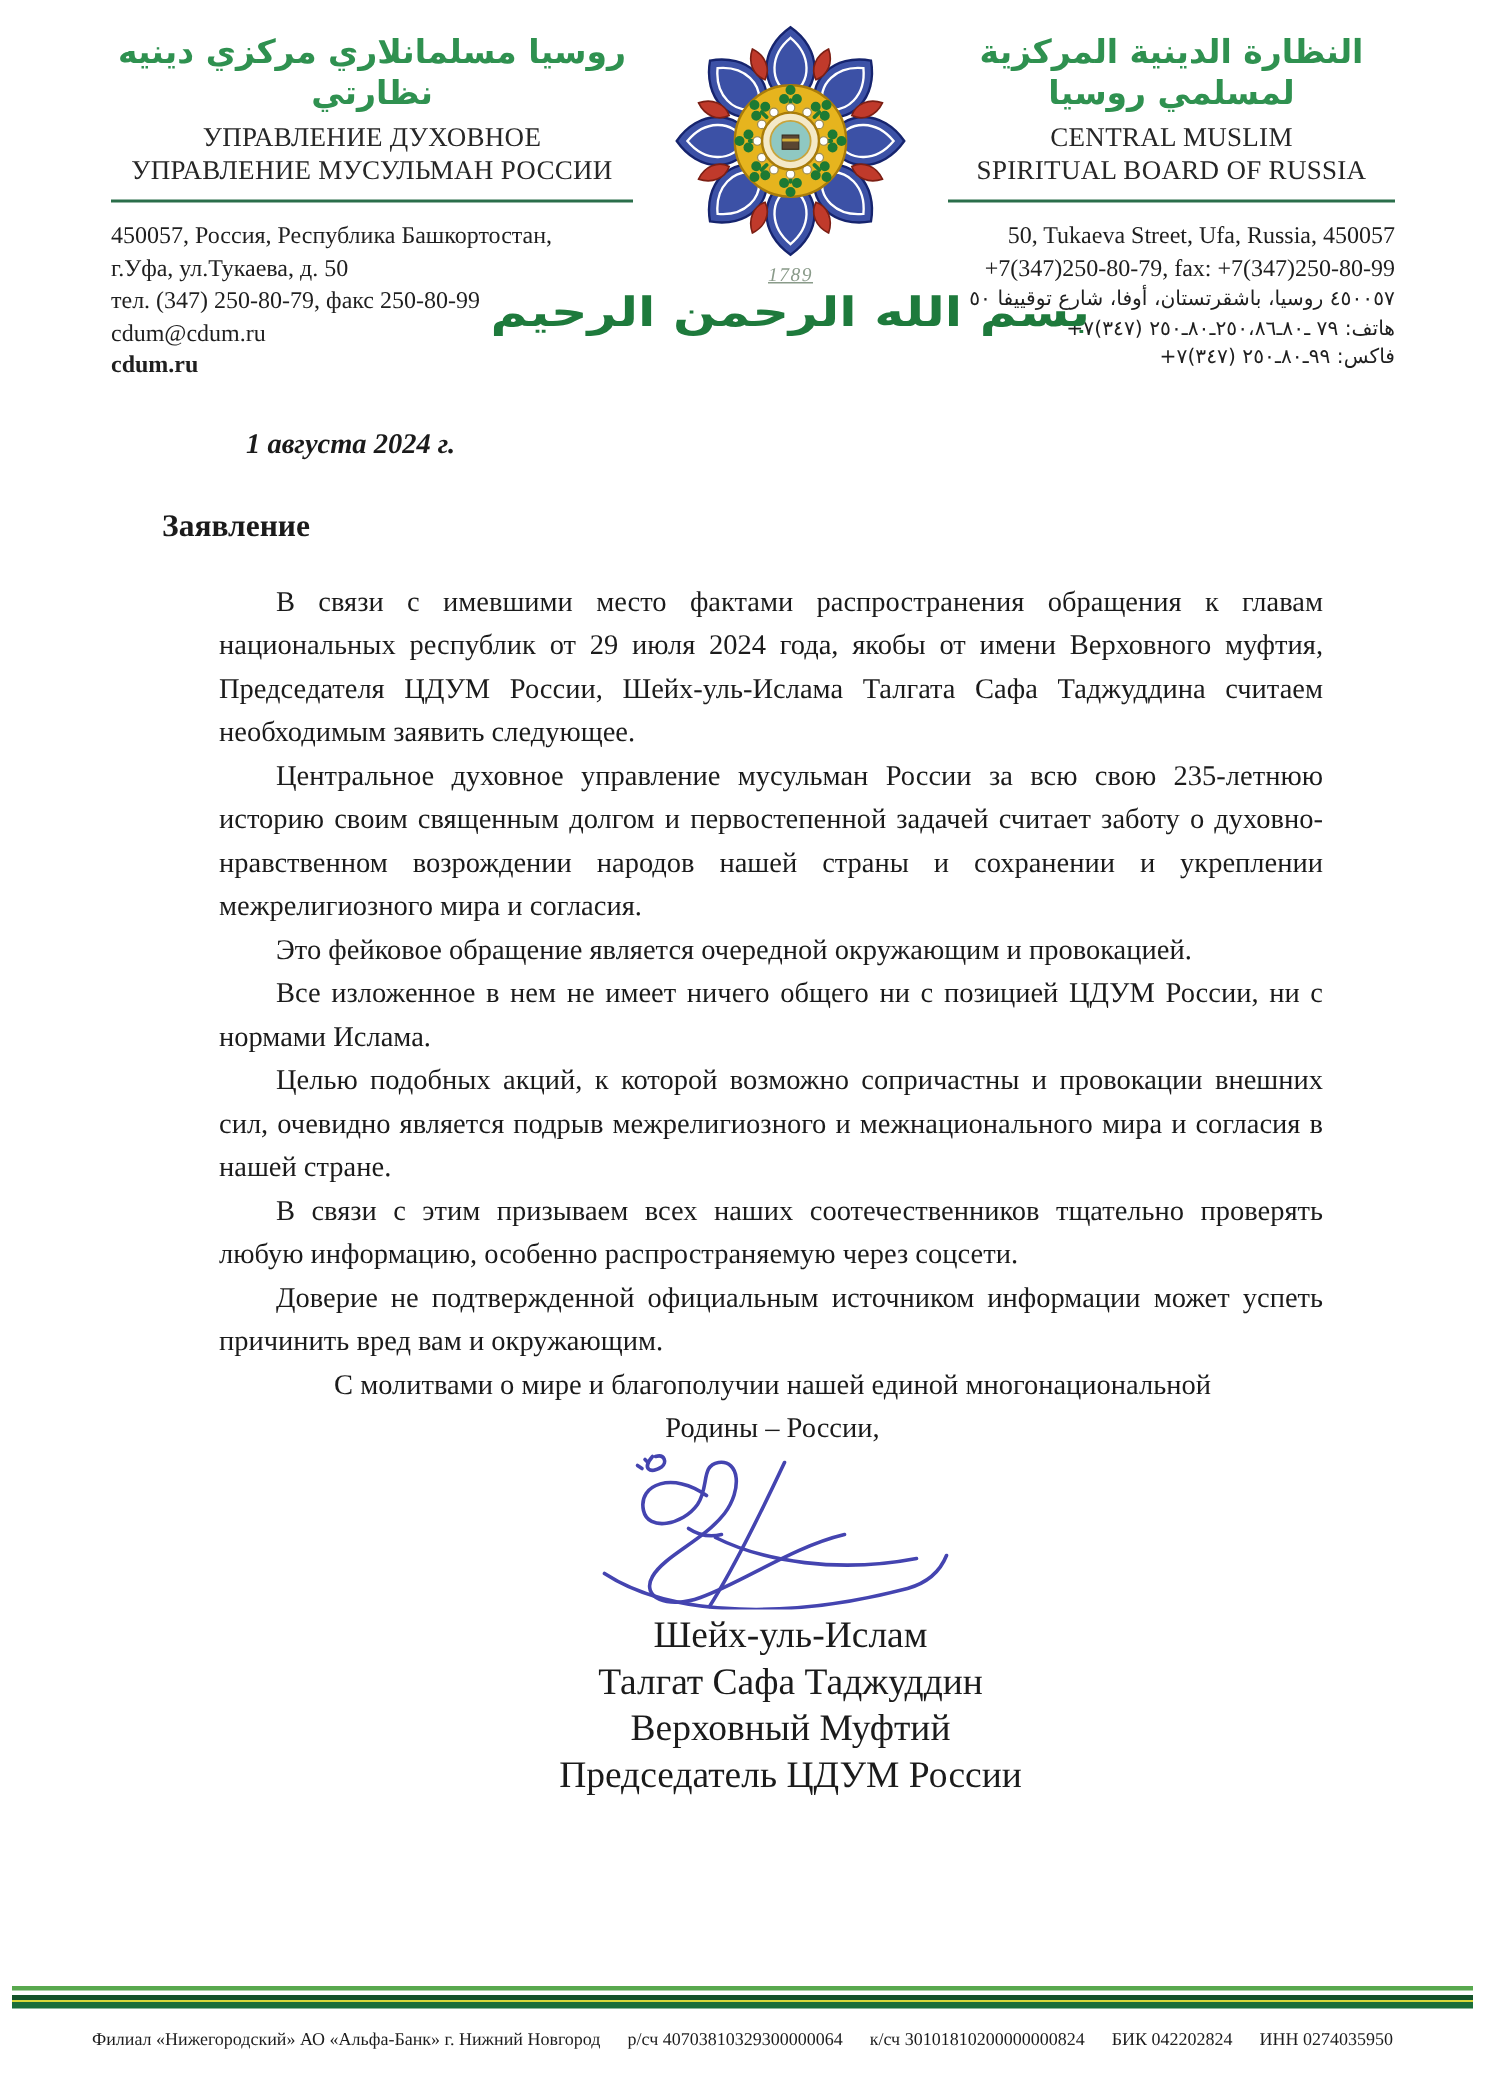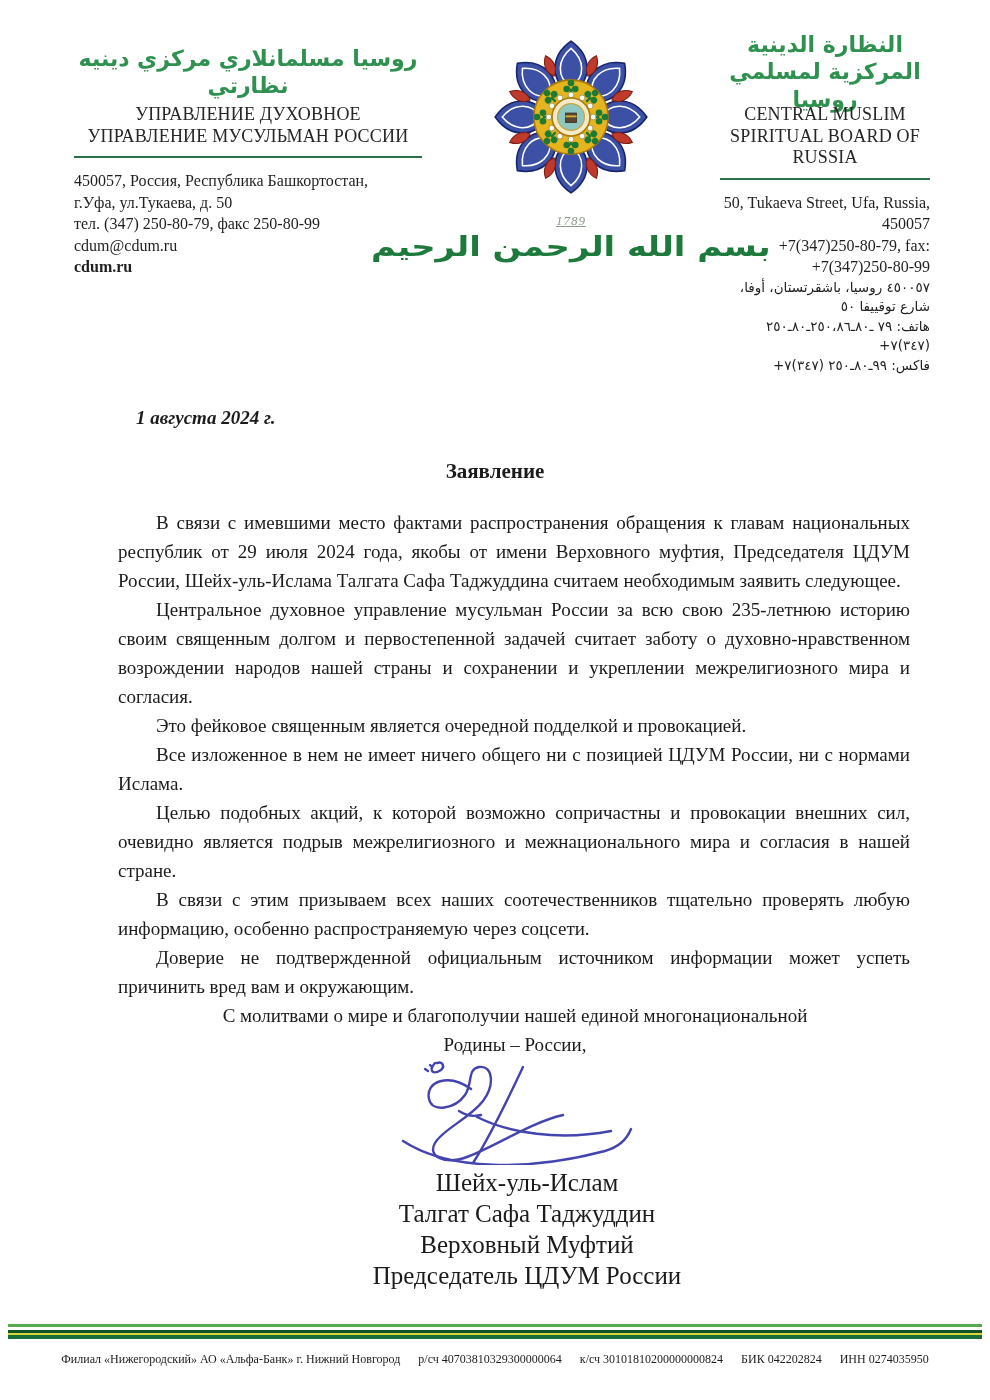--- a/index.html
+++ b/index.html
@@ -2,45 +2,45 @@
 <html><head>
 <meta charset="utf-8">
 <style>
   * { box-sizing: border-box; margin: 0; padding: 0; }
   html, body { background: #ffffff; }
   .page {
     width: 990px; height: 1400px; position: relative; overflow: hidden;
     background: #ffffff; font-family: "Liberation Serif", serif; color: #1b1b1b;
   }
   
-  .header { display: flex; padding: 40px 60px 0 74px; gap: 44px; }
+  .header { display: flex; padding: 17px 60px 0 74px; }
   .col-left { width: 348px; }
   .col-center { width: 210px; display: flex; flex-direction: column; align-items: center; margin-top: -2px; }
   .col-right { flex: 1; }
   .callig {
     color: #2f9150; text-align: center; font-size: 22px; line-height: 1.25;
     height: 64px; display: flex; align-items: center; justify-content: center;
     font-family: "DejaVu Sans", sans-serif; font-weight: bold; direction: rtl;
   }
   .org { text-align: center; font-size: 18px; line-height: 1.2; color: #262626; letter-spacing: 0.2px; }
   .divider { border-top: 2.5px solid #2a6e4a; margin-top: 9px; }
   .contacts { margin-top: 12px; font-size: 16px; line-height: 1.34; color: #1f1f1f; }
   .col-right .contacts { text-align: right; }
   .website { font-weight: bold; }
   .ar-line { direction: rtl; font-family: "DejaVu Sans", sans-serif; font-size: 13.5px; line-height: 1.45; }
-  .year { margin-top: 17px; font-style: italic; color: #8a9b8a; font-size: 13px; letter-spacing: 1px; text-decoration: underline; }
+  .year { margin-top: 2px; font-style: italic; color: #8a9b8a; font-size: 13px; letter-spacing: 1px; text-decoration: underline; }
   .bismillah {
     margin-top: 2px; color: #1e7a3c; font-size: 27px; font-weight: bold;
     font-family: "DejaVu Sans", sans-serif; direction: rtl; transform: scaleX(1.25);
     white-space: nowrap;
   }
   
-  .letter { padding: 0 80px; }
+  .letter { padding: 0 108px; }
   .date { margin: 32px 0 0 56px; font-style: italic; font-size: 19px; font-weight: bold; }
-  .title { text-align: center; font-weight: bold; font-size: 21px; margin-top: 30px; }
+  .title { text-align: left; font-weight: bold; font-size: 21px; margin-top: 30px; }
   .paras { margin-top: 24px; }
   .para { font-size: 19px; line-height: 29px; text-align: justify; text-indent: 38px; margin-left: 38px; }
   .closing { text-align: center; font-size: 19px; line-height: 29px; margin-left: 40px; }
   .signature-wrap { width: 280px; height: 110px; margin: -4px auto 0; position: relative; left: 18px; }
   .sig-block { text-align: center; font-size: 25px; line-height: 31px; transform: translateX(32px); margin-top: 2px; }
   
   .footer { position: absolute; left: 0; right: 0; bottom: 0; height: 76px; }
   .rule-thin { height: 3px; background: #58a84e; margin: 0 8px 3px 8px; }
   .rule-band {
     height: 9px; margin: 0 8px;
@@ -172,21 +172,21 @@
     </div>
   </div>
 
   <div class="letter">
     <div class="date">1 августа 2024 г.</div>
     <div class="title">Заявление</div>
 
     <div class="paras">
         <p class="para">В связи с имевшими место фактами распространения обращения к главам национальных республик от 29 июля 2024 года, якобы от имени Верховного муфтия, Председателя ЦДУМ России, Шейх-уль-Ислама Талгата Сафа Таджуддина считаем необходимым заявить следующее.</p>
         <p class="para">Центральное духовное управление мусульман России за всю свою 235-летнюю историю своим священным долгом и первостепенной задачей считает заботу о духовно-нравственном возрождении народов нашей страны и сохранении и укреплении межрелигиозного мира и согласия.</p>
-        <p class="para">Это фейковое священным является очередной подделкой и провокацией.</p>
+        <p class="para">Это фейковое обращение является очередной окружающим и провокацией.</p>
         <p class="para">Все изложенное в нем не имеет ничего общего ни с позицией ЦДУМ России, ни с нормами Ислама.</p>
         <p class="para">Целью подобных акций, к которой возможно сопричастны и провокации внешних сил, очевидно является подрыв межрелигиозного и межнационального мира и согласия в нашей стране.</p>
         <p class="para">В связи с этим призываем всех наших соотечественников тщательно проверять любую информацию, особенно распространяемую через соцсети.</p>
         <p class="para">Доверие не подтвержденной официальным источником информации может успеть причинить вред вам и окружающим.</p>
       </div>
 
     <div class="closing">С молитвами о мире и благополучии нашей единой многонациональной</div>
     <div class="closing">Родины – России,</div>
 
     <div class="signature-wrap">

